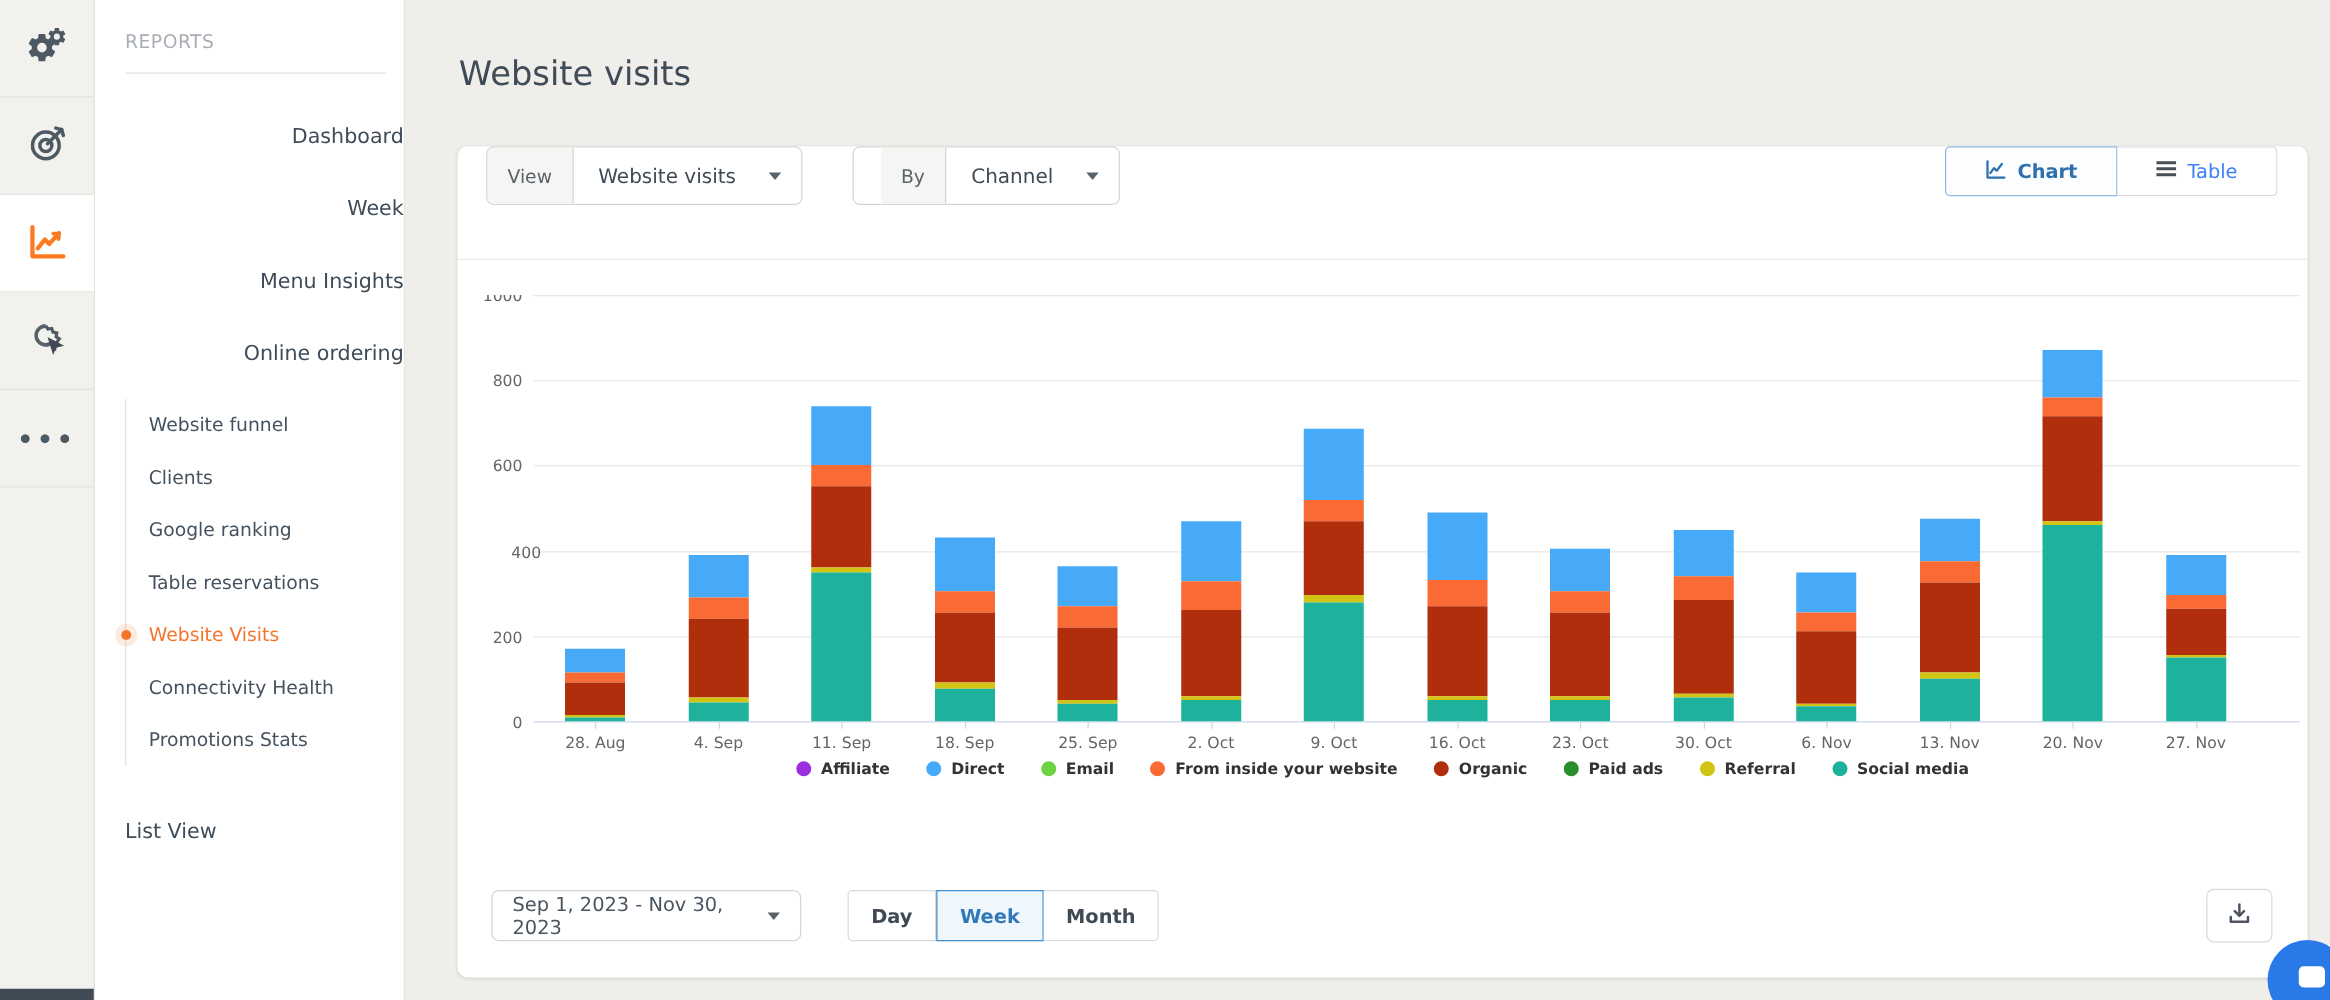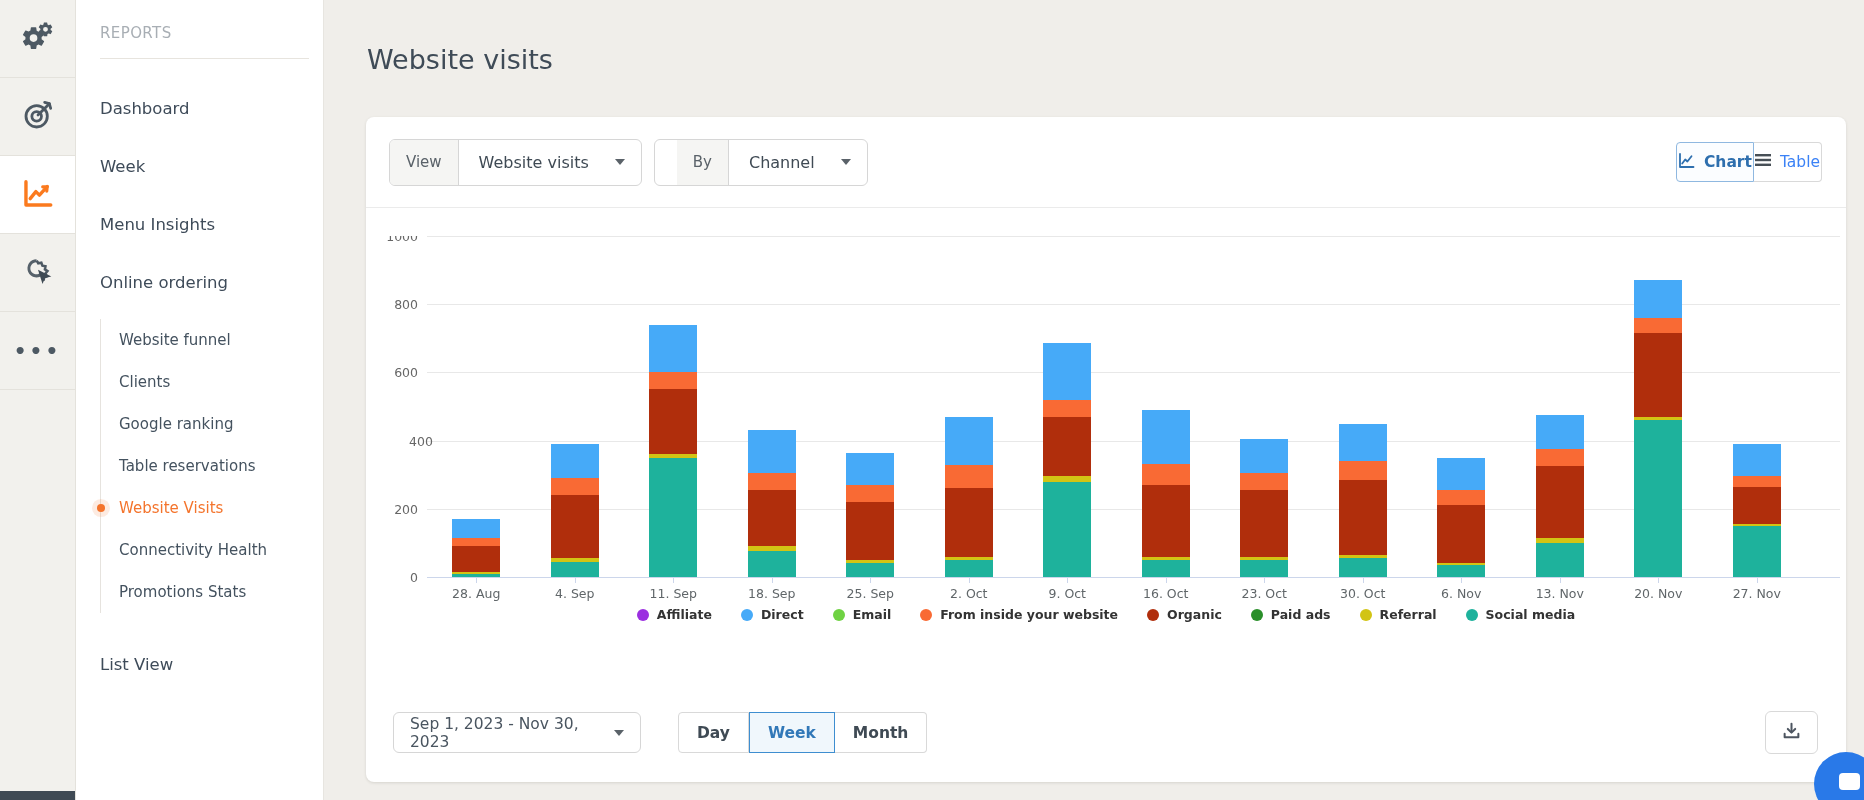--- a/index.html
+++ b/index.html
@@ -9,44 +9,44 @@
   
   .rail { position:absolute; left:0; top:0; width:76px; height:800px; background:#f2f1ed; border-right:1px solid #e4e2dc; z-index:3; }
   .rail-item { height:78px; display:flex; align-items:center; justify-content:center; border-bottom:1px solid #e4e2dc; color:#4d5963; position:relative; cursor:pointer; }
   .rail-item.active { background:#ffffff; }
   .rail-bottom { position:absolute; bottom:0; left:0; width:100%; height:9px; background:#3f4a54; }
 
   
   .sidebar { position:absolute; left:76px; top:0; width:248px; height:800px; background:#ffffff; border-right:1px solid #e7e5e0; z-index:2; padding-top:24px; }
   .nav-title { margin-left:24px; font-size:15px; color:#a8aeb4; letter-spacing:.4px; }
   .nav-divider { margin:16px 14px 0 24px; border-bottom:1px solid #e7e4de; }
-  .nav-item { margin:39px 0 0 24px; font-size:16.5px; color:#3e4b59; cursor:pointer; }
+  .nav-item { margin:39px 0 0 24px; font-size:16.5px; color:#3e4b59; cursor:pointer;text-align:right; }
   .nav-item.first { margin-top:40px; }
   .sub-list { margin:27px 0 0 24px; border-left:1px solid #e6e3de; padding-left:18px; }
   .sub-item { padding:12px 0; font-size:15px; color:#44525f; cursor:pointer; position:relative; }
   .sub-item.active { color:#f4742c; }
   .sub-item.active .active-dot { position:absolute; left:-22px; top:50%; margin-top:-4px; width:8px; height:8px; border-radius:50%; background:#f4742c; box-shadow:0 0 0 5px rgba(244,116,44,.14); }
   .nav-footer-item { margin:42px 0 0 24px; font-size:16.5px; color:#3e4b59; cursor:pointer; }
 
   
   .main { position:absolute; left:324px; top:0; width:1540px; height:800px; }
   .page-title { position:absolute; left:43px; top:44px; font-size:27px; color:#3f4b57; }
 
   .card { position:absolute; left:42px; top:117px; width:1480px; height:665px; background:#fff; border-radius:8px; box-shadow:0 1px 3px rgba(60,55,45,.14); }
 
   
-  .card-toolbar { height:91px; border-bottom:1px solid #ebebeb; display:flex; align-items:center; padding:0 24px 0 23px; }
+  .card-toolbar { height:91px; border-bottom:1px solid #ebebeb; display:flex; align-items:flex-start; padding:0 24px 0 23px;gap:28px; }
   .select-group { display:flex; align-items:stretch; border:1px solid #d6d6d6; border-radius:6px; height:47px; overflow:hidden; background:#fff; cursor:pointer; }
   .select-group + .select-group { margin-left:12px;padding-left:22px; }
   .select-label { background:#f5f5f3; border-right:1px solid #d6d6d6; padding:0 16px; color:#5a6269; font-size:15px; display:flex; align-items:center; }
   .select-value { padding:0 16px 0 20px; display:flex; align-items:center; color:#3f4a54; font-size:16px; }
   .select-value .vtext { margin-right:26px; }
   .caret { width:0; height:0; border-left:5px solid transparent; border-right:5px solid transparent; border-top:6px solid #5a6269; }
   .toggle-group { margin-left:auto; display:flex; }
-  .tg-btn { height:40px; padding:0 1px; display:flex; align-items:center; gap:9px; font-size:15.5px; background:#fff; cursor:pointer; }
+  .tg-btn { height:40px; padding:0 31px; display:flex; align-items:center; gap:9px; font-size:15.5px; background:#fff; cursor:pointer; }
   .tg-btn.chart { border:1px solid #8fb8e0; border-radius:4px 0 0 4px; color:#2e6fae; background:#fbfdff; font-weight:bold; }
   .tg-btn.table { border:1px solid #d9d9d9; border-left:none; border-radius:0 4px 4px 0; color:#3b82f6; font-weight:normal; }
 
   
   .chart-section { position:relative; margin-top:28px; height:371px; overflow:hidden; }
   .gridline { position:absolute; left:61px; right:6px; height:1px; background:#e8e8e8; }
   .gridline.axis { background:#ccd6eb; }
   .y-label { position:absolute; left:0; width:52px; text-align:right; font-size:12.5px; color:#666; line-height:17px; }
   .plot { position:absolute; left:61px; top:0; width:1379px; height:341px; display:flex; align-items:flex-end; }
   .slot { flex:1; height:100%; display:flex; justify-content:center; align-items:flex-end; position:relative; }

